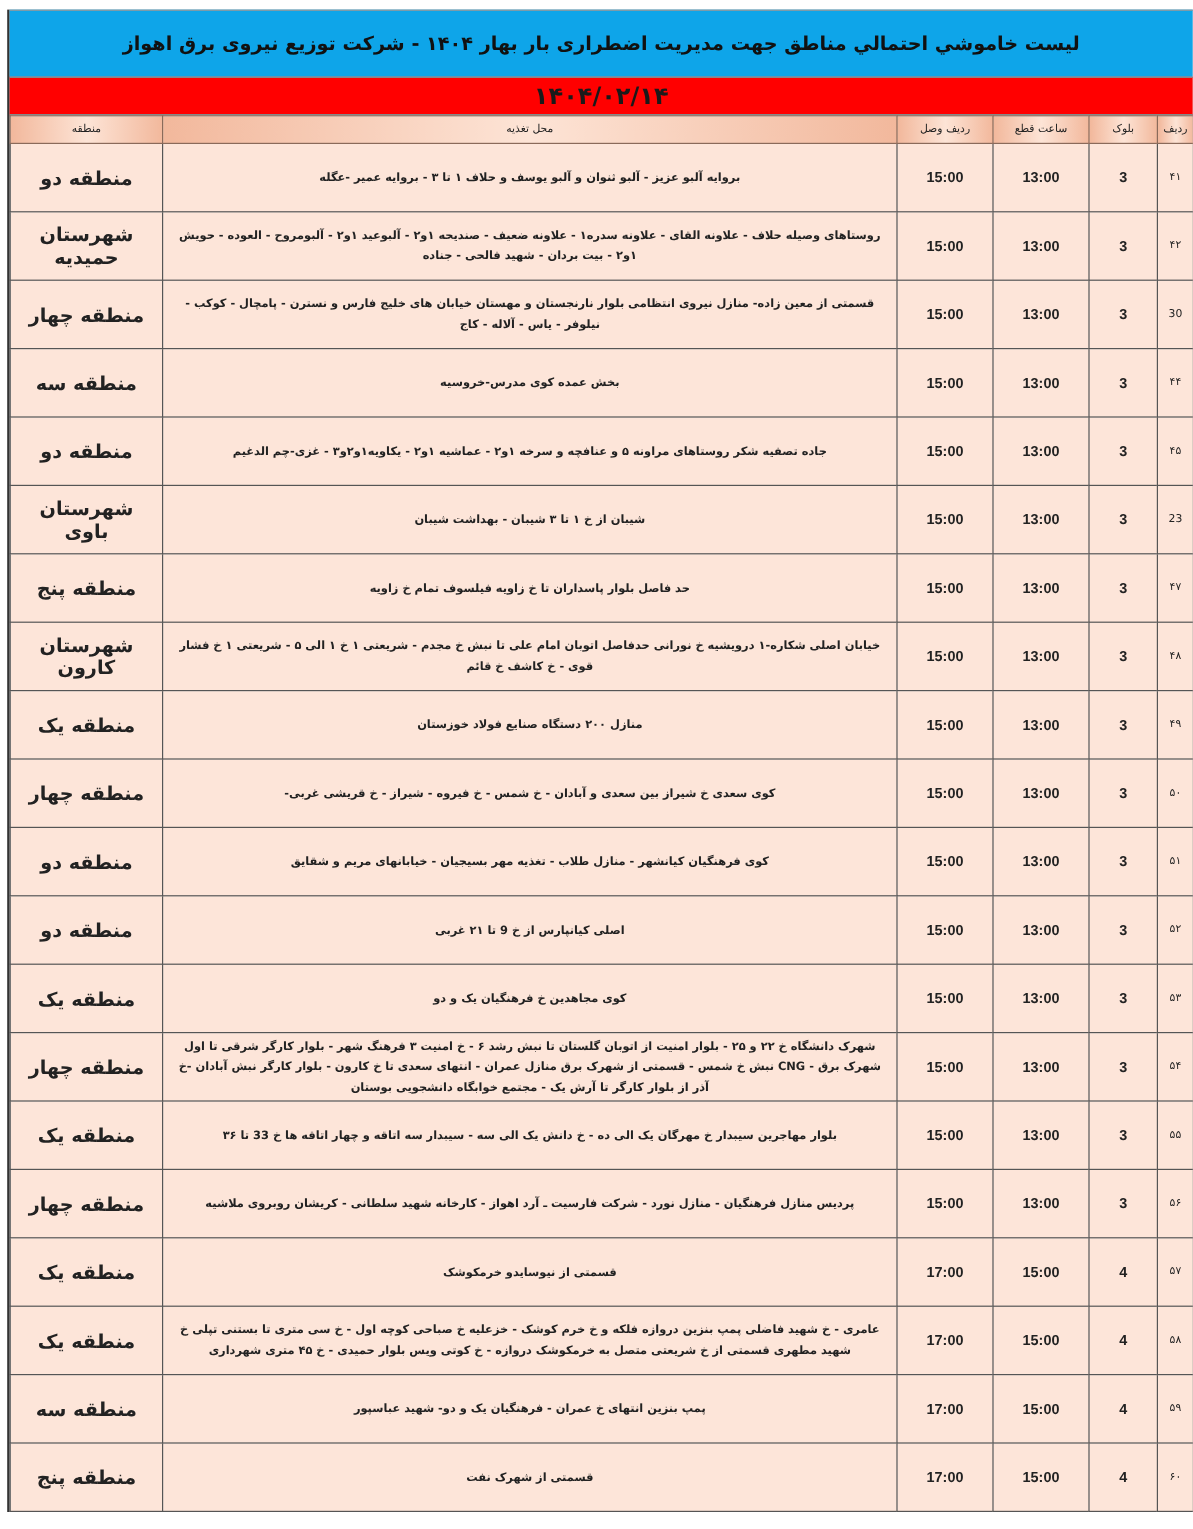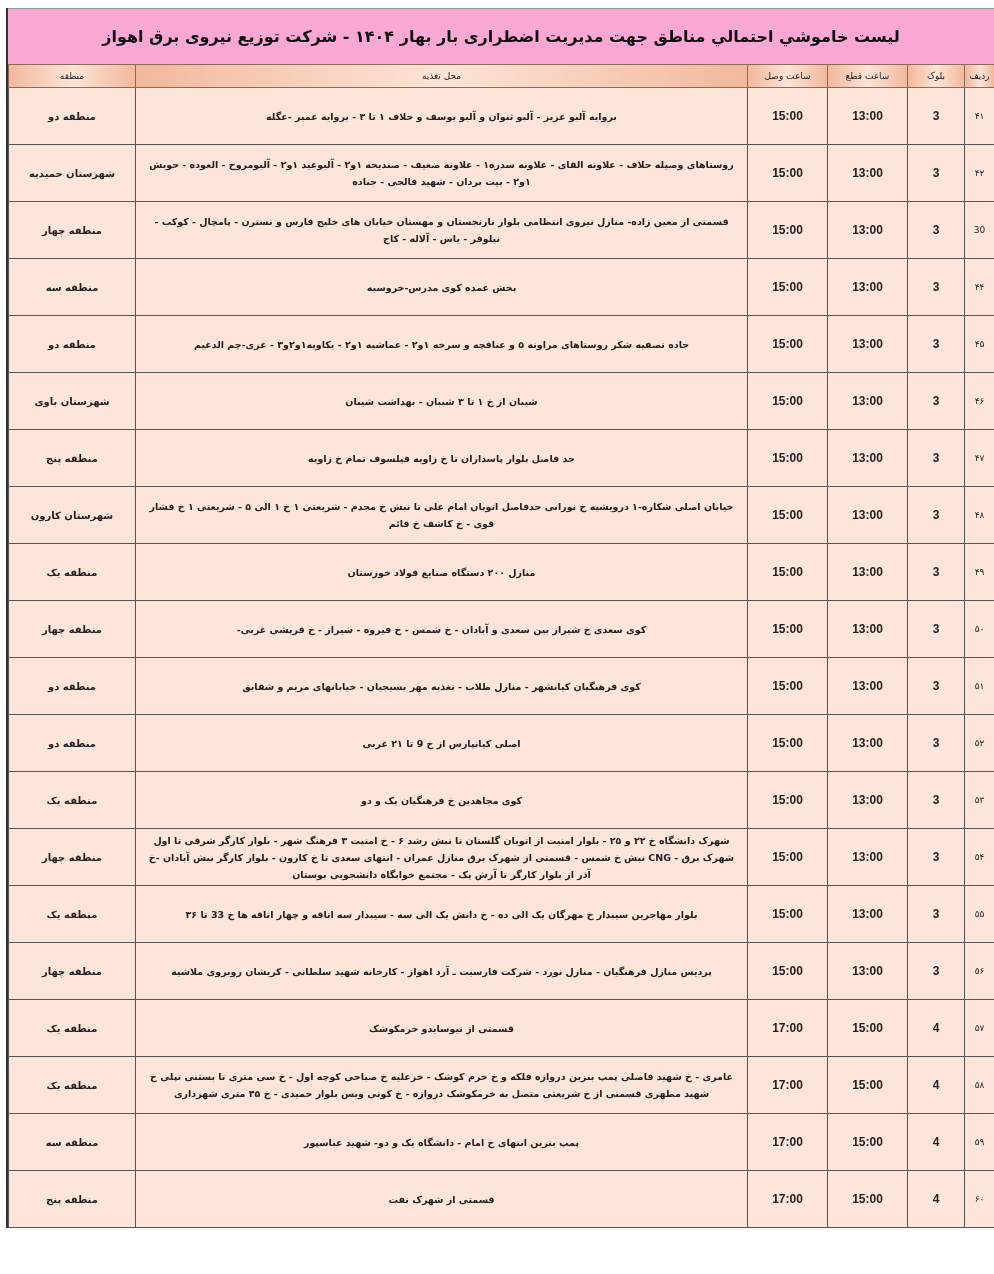--- a/index.html
+++ b/index.html
@@ -1,51 +1,54 @@
 <!DOCTYPE html>
 <html><head>
 <meta charset="utf-8">
 <style>
   html, body { margin:0; padding:0; background:#ffffff; }
   body { width:994px; height:1274px; position:relative; overflow:hidden; font-family:"DejaVu Sans", sans-serif; }
   .sheet { position:absolute; left:6px; top:8px; width:986px; border-left:2px solid #333; border-right:2px solid #333; }
-  .title-bar { height:55px; background:#f9a8d4; display:flex; align-items:center; justify-content:center; border-top:1px solid #999; }
+  .title-bar { height:55px; background:#0ea5e9; display:flex; align-items:center; justify-content:center; border-top:1px solid #999; }
   .title-bar span { font-weight:bold; font-size:16px; color:#111; direction:rtl; }
   .date-bar { height:30px; background:#ff0000; display:flex; align-items:center; justify-content:center; border-top:1px solid #888; border-bottom:1px solid #888; }
   .date-bar span { font-weight:bold; font-size:20px; color:#1a1a1a; direction:rtl; }
   table { border-collapse:collapse; width:100%; table-layout:fixed; direction:rtl; }
   th { height:22px; background:linear-gradient(to right,#f2b89c,#fde4d6 50%,#f2b89c); font-size:9px; font-weight:normal; color:#222; border:1px solid #8a6a5a; padding:0; }
   td { background:#fde5d9; border:1px solid #555; height:56px; text-align:center; vertical-align:middle; padding:0 6px; font-size:9.5px; font-weight:bold; color:#222; }
   td.num { font-size:9px; font-weight:normal; }
   td.block, td.time { font-family:"Liberation Sans", sans-serif; font-size:12px; font-weight:bold; direction:ltr; }
-  td.region { font-size:10px; }
+  td.region { font-size:16px; }
   td.area { line-height:17px; }
 </style>
 </head>
 <body>
 
 <div class="sheet">
   <div class="title-bar">
     <span>لیست خاموشي احتمالي مناطق جهت مدیریت اضطراری بار بهار ۱۴۰۴ - شرکت توزیع نیروی برق اهواز</span>
+  </div>
+  <div class="date-bar">
+    <span>۱۴۰۴/۰۲/۱۴</span>
   </div>
   <table>
     <colgroup>
       <col style="width:30px">
         <col style="width:57px">
         <col style="width:80px">
         <col style="width:80px">
         <col style="width:612px">
         <col style="width:127px">
     </colgroup>
     <thead>
       <tr>
         <th>ردیف</th>
         <th>بلوک</th>
         <th>ساعت قطع</th>
-        <th>ساعت وصل</th>
+        <th>ردیف وصل</th>
         <th>محل تغذیه</th>
         <th>منطقه</th>
       </tr>
     </thead>
     <tbody id="rows">
         <tr>
           <td class="num">۴۱</td>
           <td class="block">3</td>
           <td class="time">13:00</td>
           <td class="time">15:00</td>
@@ -78,21 +81,21 @@
         </tr>
         <tr>
           <td class="num">۴۵</td>
           <td class="block">3</td>
           <td class="time">13:00</td>
           <td class="time">15:00</td>
           <td class="area">جاده تصفیه شکر روستاهای مراونه ۵ و عنافچه  و سرخه ۱و۲ - عماشیه ۱و۲ - یکاویه۱و۲و۳ - غزی-چم الدغیم</td>
           <td class="region">منطقه دو</td>
         </tr>
         <tr>
-          <td class="num">۴۶</td>
+          <td class="num">23</td>
           <td class="block">3</td>
           <td class="time">13:00</td>
           <td class="time">15:00</td>
           <td class="area">شیبان از خ ۱ تا ۳ شیبان - بهداشت شیبان</td>
           <td class="region">شهرستان باوی</td>
         </tr>
         <tr>
           <td class="num">۴۷</td>
           <td class="block">3</td>
           <td class="time">13:00</td>
@@ -186,21 +189,21 @@
           <td class="time">15:00</td>
           <td class="time">17:00</td>
           <td class="area">عامری - خ شهید فاضلی پمپ بنزین دروازه فلکه و خ خرم کوشک - خزعلیه خ صباحی کوچه اول - خ سی متری تا بستنی تپلی خ شهید مطهری قسمتی از خ شریعتی متصل به خرمکوشک دروازه - خ کوتی ویس بلوار حمیدی - خ ۴۵ متری شهرداری</td>
           <td class="region">منطقه یک</td>
         </tr>
         <tr>
           <td class="num">۵۹</td>
           <td class="block">4</td>
           <td class="time">15:00</td>
           <td class="time">17:00</td>
-          <td class="area">پمپ بنزین انتهای خ امام  - دانشگاه یک و دو- شهید عباسپور</td>
+          <td class="area">پمپ بنزین انتهای خ عمران  - فرهنگیان یک و دو- شهید عباسپور</td>
           <td class="region">منطقه سه</td>
         </tr>
         <tr>
           <td class="num">۶۰</td>
           <td class="block">4</td>
           <td class="time">15:00</td>
           <td class="time">17:00</td>
           <td class="area">قسمتی از شهرک نفت</td>
           <td class="region">منطقه پنج</td>
         </tr>

